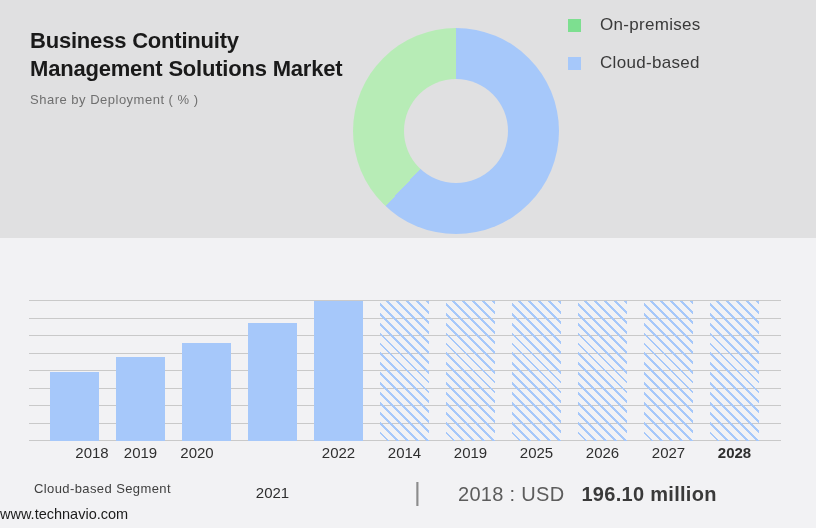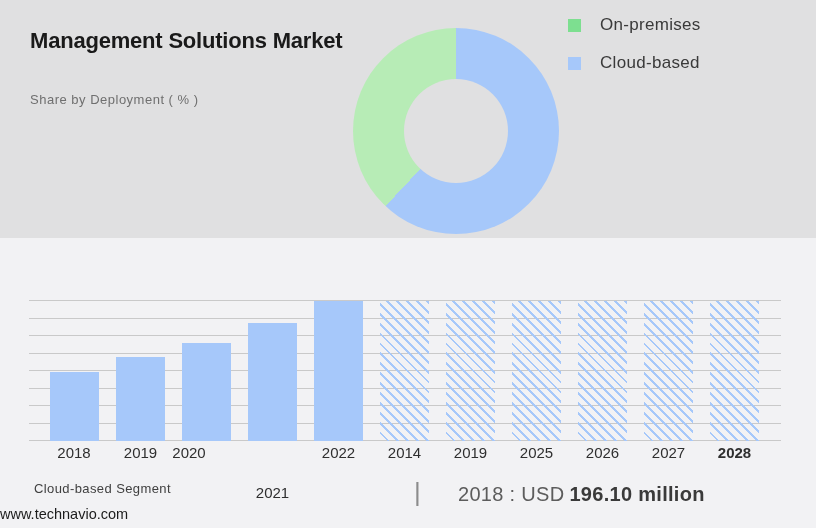--- a/index.html
+++ b/index.html
@@ -29,31 +29,32 @@
   .bar.solid{background:#a6c8fa;}
   .bar.hatched{background:repeating-linear-gradient(45deg,
                  rgba(0,0,0,0) 0px, rgba(0,0,0,0) 5px,
                  #a6c8fa 5px, #a6c8fa 7px);}
   .xlabels{position:absolute; left:29px; top:206px; width:752px; height:20px;}
   .xlabel{position:absolute; top:0; width:60px; text-align:center; font-size:15px; color:#2f2f2f;}
 
   .caption{position:absolute; left:34px; top:243px; font-size:13px; color:#404040; letter-spacing:0.4px;}
   .pipe{position:absolute; left:414px; top:239px; font-size:26px; font-weight:300; color:#8c8c8c;}
   .value{position:absolute; left:458px; top:245px; font-size:20px; color:#5c5c5c; letter-spacing:0.3px;}
-  .value .vb{font-weight:bold; color:#3a3a3a; margin-left:5px;}
+  .value .vb{font-weight:bold; color:#3a3a3a; margin-left:17px;}
   .website{position:absolute; left:0; top:268px; width:816px; text-align:left;
            font-size:14.5px; color:#1c1c1c;}
 </style>
 </head>
 <body>
 
 <div class="page">
 
   <div class="top-band">
     <div class="title">
+      <div>Business Continuity</div>
       <div>Management Solutions Market</div>
     </div>
     <div class="subtitle">Share by Deployment ( % )</div>
 
     <div id="donut" class="donut" style="background: conic-gradient(rgb(166, 200, 250) 0deg, rgb(166, 200, 250) 62%, rgb(183, 236, 182) 62%, rgb(183, 236, 182) 100%);">
       <div class="hole"></div>
     </div>
 
     <div id="legend" class="legend">
         <div class="legend-item">
@@ -84,23 +85,23 @@
         <div class="bar solid" style="left: 219px; height: 118px;"></div>
         <div class="bar solid" style="left: 285px; height: 140px;"></div>
         <div class="bar hatched" style="left: 351px; height: 140px;"></div>
         <div class="bar hatched" style="left: 417px; height: 140px;"></div>
         <div class="bar hatched" style="left: 483px; height: 140px;"></div>
         <div class="bar hatched" style="left: 549px; height: 140px;"></div>
         <div class="bar hatched" style="left: 615px; height: 140px;"></div>
         <div class="bar hatched" style="left: 681px; height: 140px;"></div>
       </div>
     <div id="xlabels" class="xlabels">
-        <div class="xlabel" style="left: 15px;">2018</div>
+        <div class="xlabel" style="left: 33px;">2018</div>
         <div class="xlabel" style="left: 81.5px;">2019</div>
-        <div class="xlabel" style="left: 130px;">2020</div>
+        <div class="xlabel" style="left: 138px;">2020</div>
         <div class="xlabel" style="left: 213.5px; margin-top: 40px;">2021</div>
         <div class="xlabel" style="left: 279.5px;">2022</div>
         <div class="xlabel" style="left: 345.5px;">2014</div>
         <div class="xlabel" style="left: 411.5px;">2019</div>
         <div class="xlabel" style="left: 477.5px;">2025</div>
         <div class="xlabel" style="left: 543.5px;">2026</div>
         <div class="xlabel" style="left: 609.5px;">2027</div>
         <div class="xlabel" style="left: 675.5px; font-weight: bold;">2028</div>
       </div>
 

